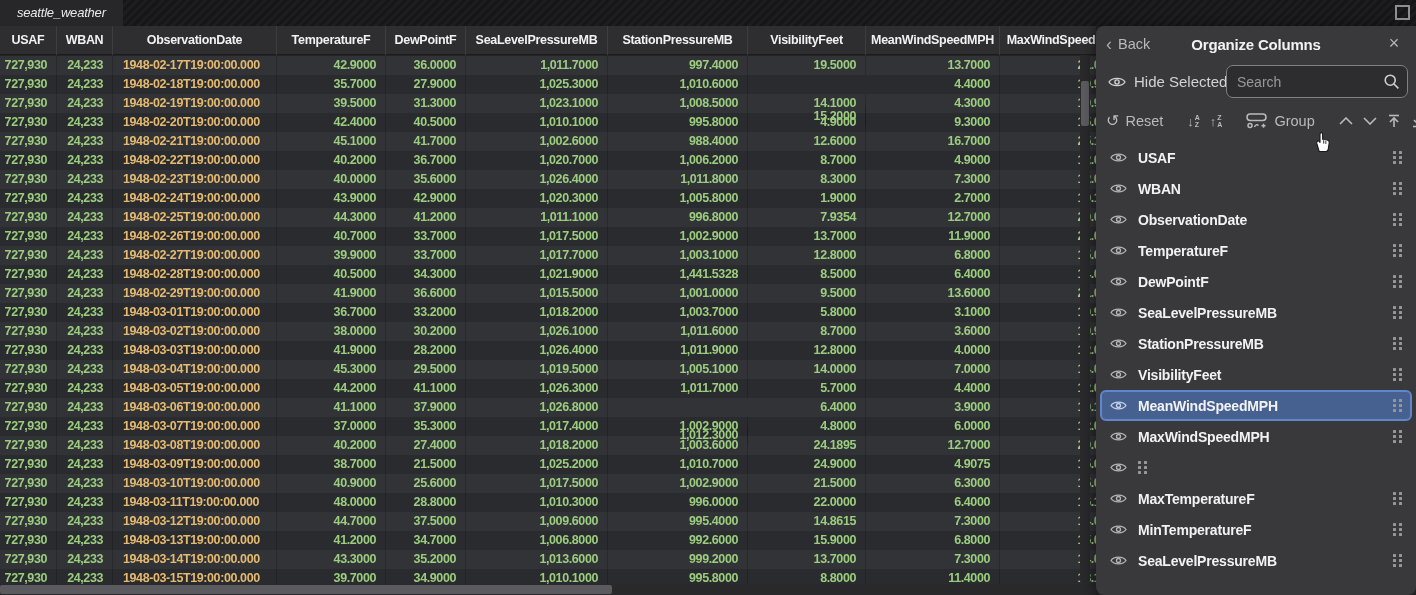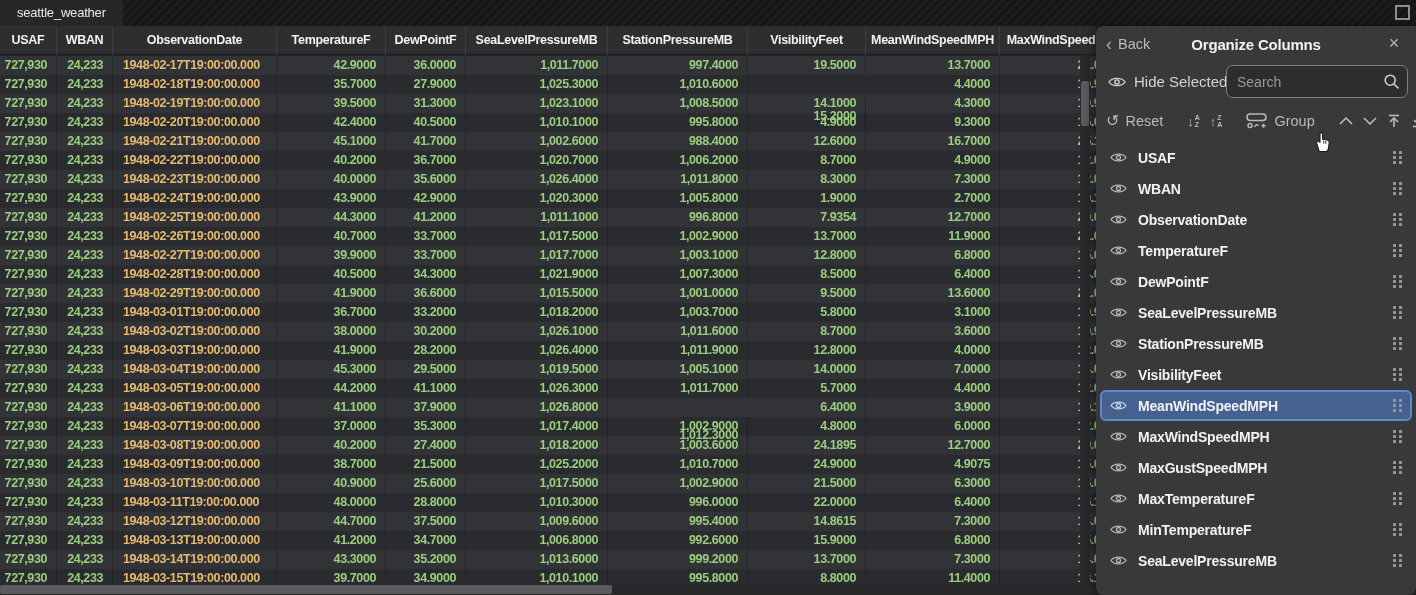--- a/index.html
+++ b/index.html
@@ -4,21 +4,21 @@
 <style>
   * { margin:0; padding:0; box-sizing:border-box; }
   html,body { width:1416px; height:595px; overflow:hidden; background:#242427;
               font-family:"Liberation Sans", sans-serif; }
   :root{ --green:#9bcd7f; --gold:#e4ba71; --selbg:#46618f; --selbd:#6186cd; }
 
   
   .topbar { position:absolute; left:0; top:0; width:1416px; height:26px;
     background:repeating-linear-gradient(135deg,#1d1d1f 0 3px,#161618 3px 6px); }
   .tab { position:absolute; left:0; top:0; height:26px; padding:0 17px; background:#27272a;
-    color:#eaeaea; font-size:13px; line-height:26px; letter-spacing:-0.2px; }
+    color:#eaeaea; font-size:13px; line-height:26px; letter-spacing:-0.2px;font-style:italic; }
   .winicon { position:absolute; right:6px; top:5px; width:15px; height:15px;
     border:2px solid #8f8f92; background:transparent; }
 
   
   .table-area { position:absolute; left:0; top:26px; width:1096px; height:569px;
     overflow:hidden; background:#242427; }
   .thead { display:flex; height:29px; background:#2e2e31; border-bottom:1px solid #1c1c1e; }
   .th { flex:none; height:29px; line-height:29px; text-align:center; color:#f1f1f1;
     font-size:12.5px; font-weight:bold; letter-spacing:-0.3px; border-right:1px solid #3d3d40;
     overflow:hidden; white-space:nowrap; }
@@ -239,21 +239,21 @@
         <div class="td number" style="width: 134px;">6.8000</div>
         <div class="td number" style="width: 130px;">15.0000</div>
       </div>
       <div class="tr odd">
         <div class="td number" style="width: 57px;">727,930</div>
         <div class="td number" style="width: 56px;">24,233</div>
         <div class="td date" style="width: 164px;">1948-02-28T19:00:00.000</div>
         <div class="td number" style="width: 109px;">40.5000</div>
         <div class="td number" style="width: 80px;">34.3000</div>
         <div class="td number" style="width: 142px;">1,021.9000</div>
-        <div class="td number" style="width: 140px;">1,007.3000</div>
+        <div class="td number" style="width: 140px;">1,441.5328</div>
         <div class="td number" style="width: 118px;">8.5000</div>
         <div class="td number" style="width: 134px;">6.4000</div>
         <div class="td number" style="width: 130px;">14.0000</div>
       </div>
       <div class="tr even">
         <div class="td number" style="width: 57px;">727,930</div>
         <div class="td number" style="width: 56px;">24,233</div>
         <div class="td date" style="width: 164px;">1948-02-29T19:00:00.000</div>
         <div class="td number" style="width: 109px;">41.9000</div>
         <div class="td number" style="width: 80px;">36.6000</div>
@@ -686,21 +686,20 @@
           <i></i>
           <i></i>
           <i></i>
         </span>
       </div>
       <div class="pitem">
         <svg class="icon eye" width="17" height="11" viewBox="0 0 17 11">
           <path d="M1 5.5 C3.8 1.1 13.2 1.1 16 5.5 C13.2 9.9 3.8 9.9 1 5.5 Z" fill="none" stroke="#b4b4b8" stroke-width="1.3"></path>
           <circle cx="8.5" cy="5.5" r="2" fill="none" stroke="#b4b4b8" stroke-width="1.3"></circle>
         </svg>
-        <span class="plabel">MaxGustSpeedMPH</span>
         <span class="handle">
           <i></i>
           <i></i>
           <i></i>
           <i></i>
           <i></i>
           <i></i>
         </span>
       </div>
       <div class="pitem">

